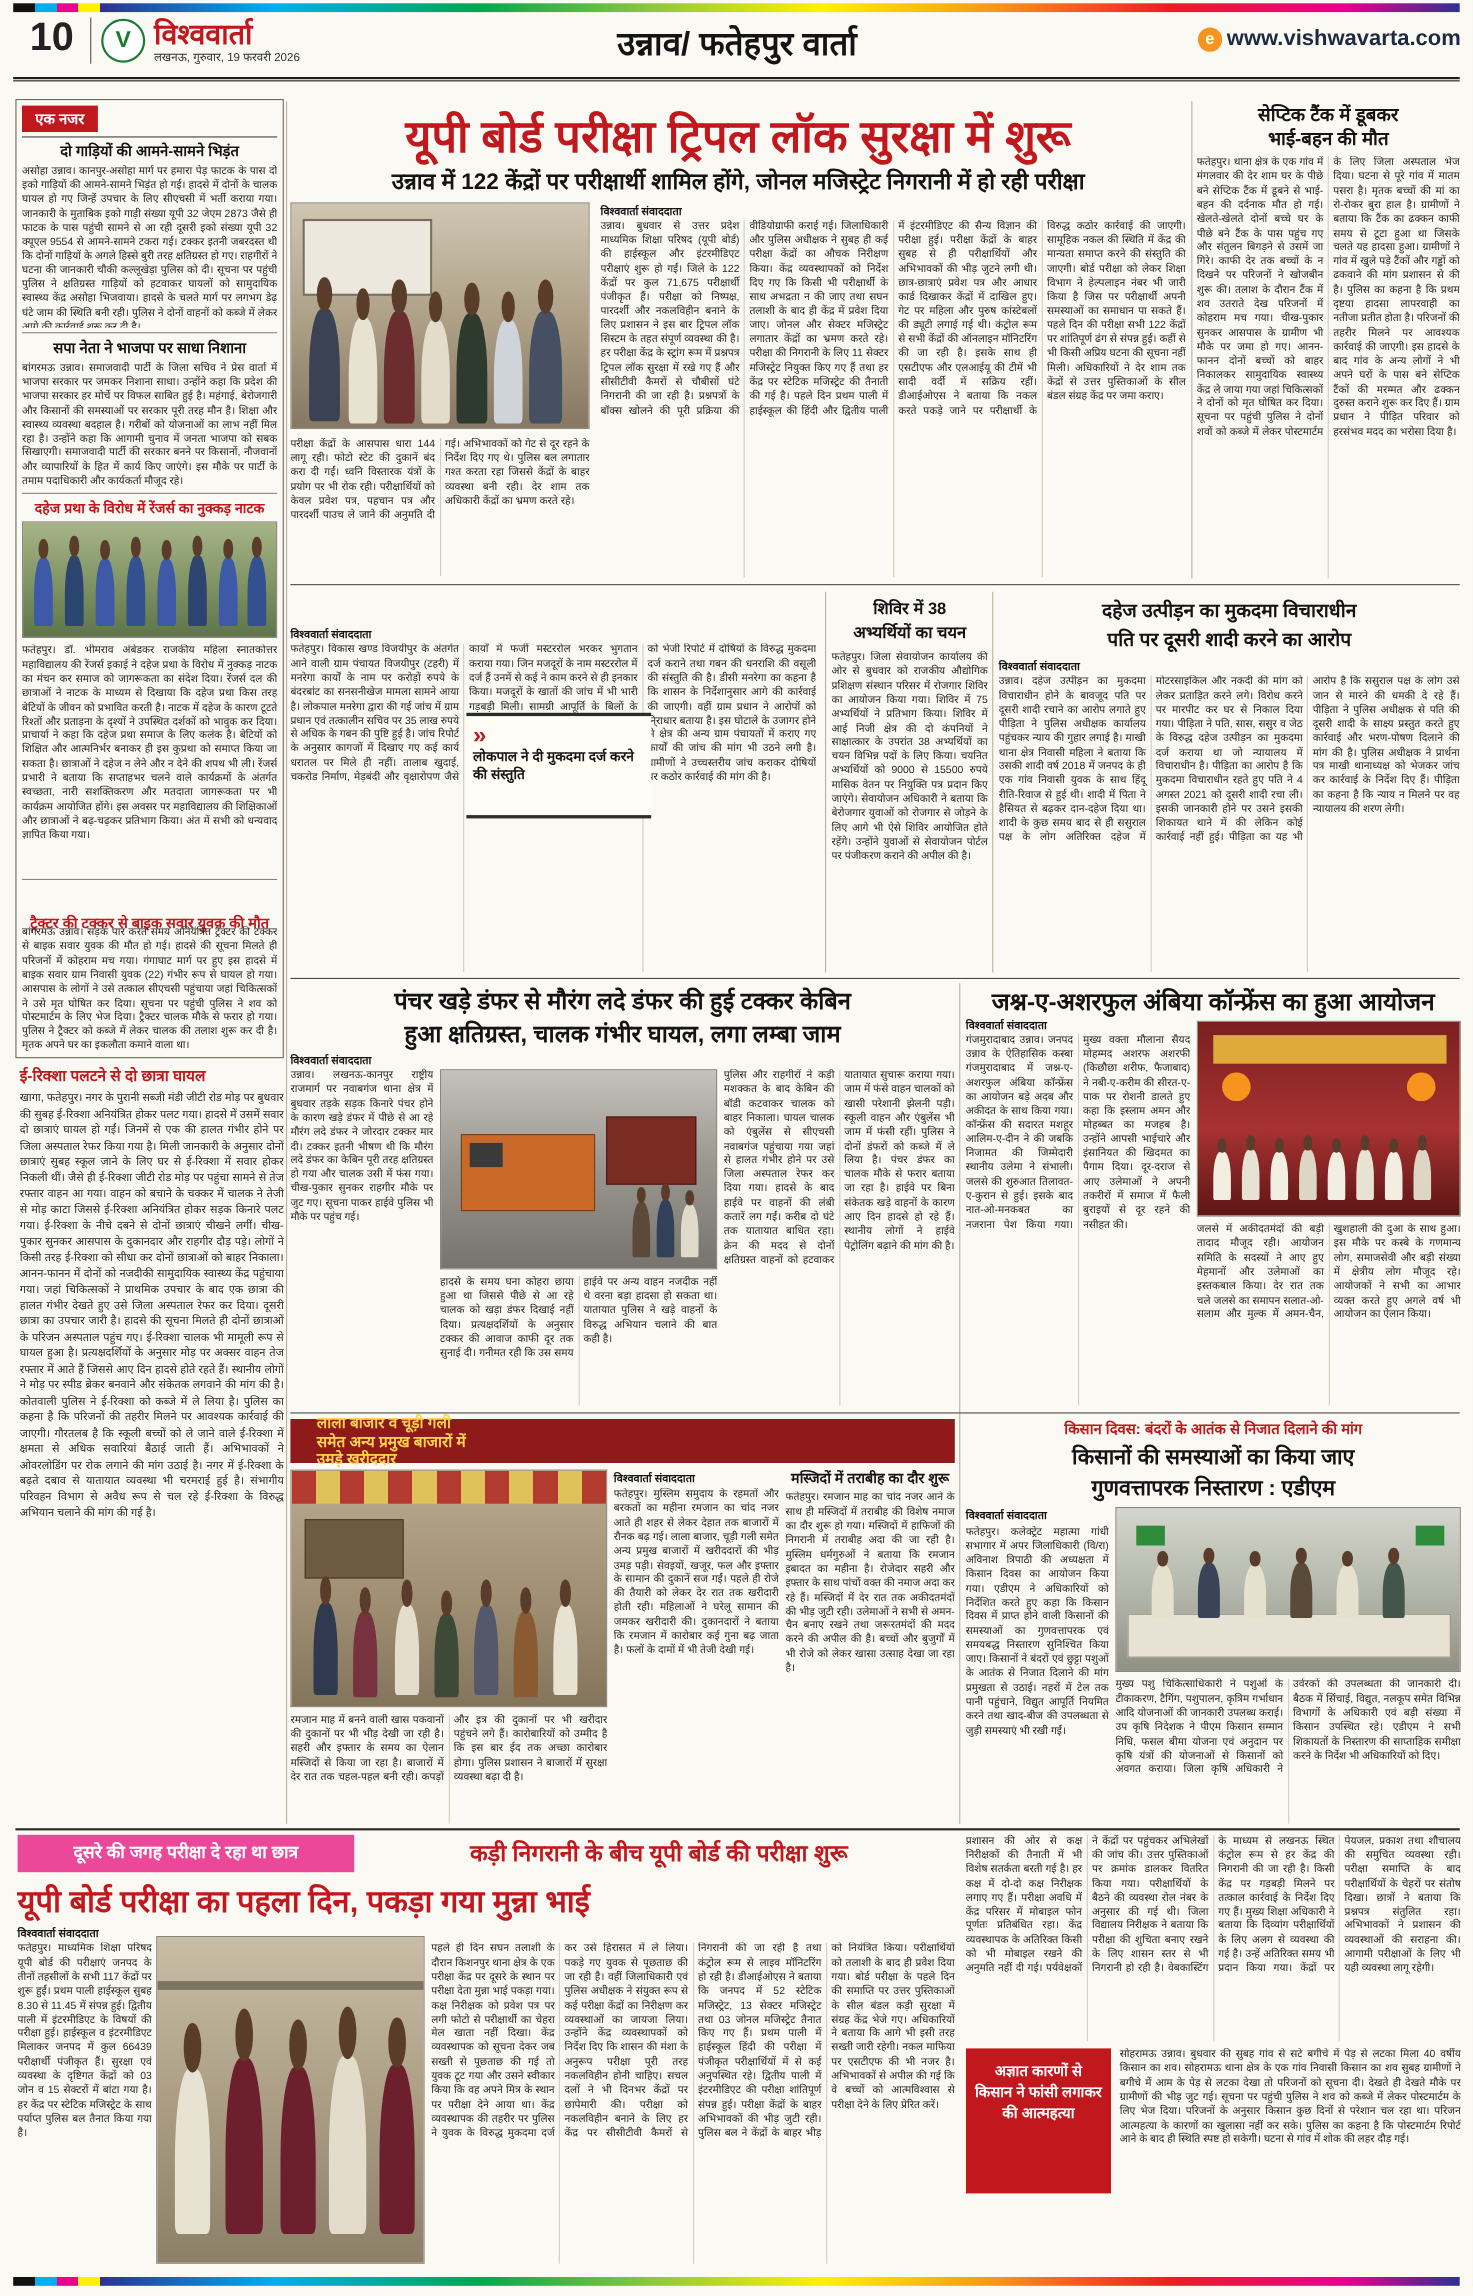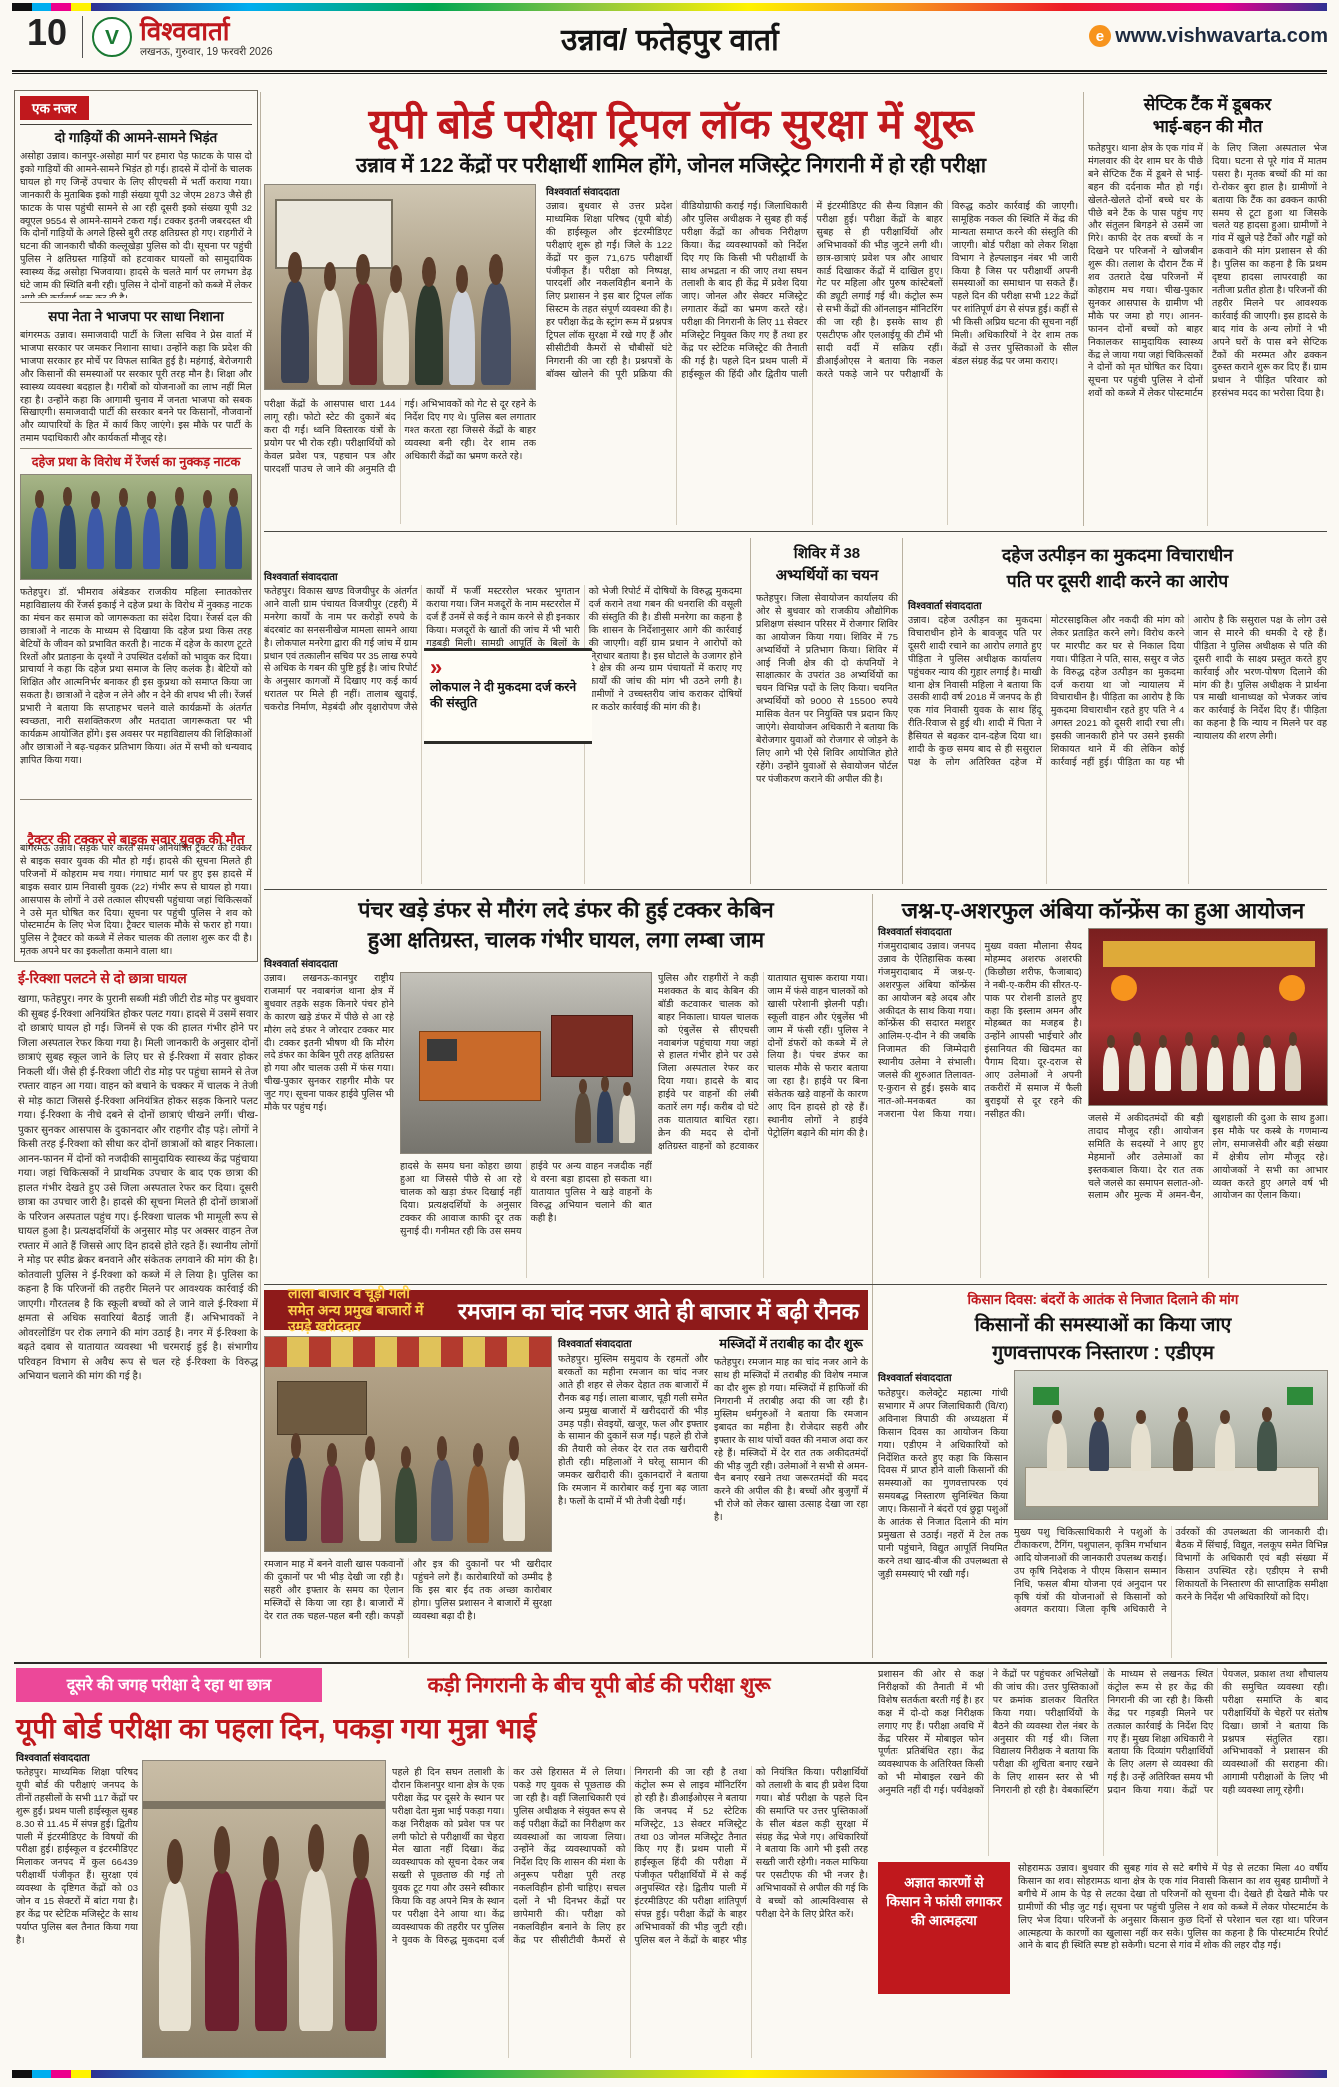--- a/index.html
+++ b/index.html
@@ -161,21 +161,20 @@
     <div class="person" style="left:144px;top:116px;width:16px;height:46px;background:#e8e2d2;"></div>
     <div class="person" style="left:170px;top:118px;width:16px;height:44px;background:#f2eee2;"></div>
     <div class="person" style="left:196px;top:116px;width:16px;height:46px;background:#ddd6c4;"></div>
   </div>
   <div class="abs body-text c2" style="left:1088px;top:1112px;width:240px;height:166px;">जलसे में अकीदतमंदों की बड़ी तादाद मौजूद रही। आयोजन समिति के सदस्यों ने आए हुए मेहमानों और उलेमाओं का इस्तकबाल किया। देर रात तक चले जलसे का समापन सलात-ओ-सलाम और मुल्क में अमन-चैन, खुशहाली की दुआ के साथ हुआ। इस मौके पर कस्बे के गणमान्य लोग, समाजसेवी और बड़ी संख्या में क्षेत्रीय लोग मौजूद रहे। आयोजकों ने सभी का आभार व्यक्त करते हुए अगले वर्ष भी आयोजन का ऐलान किया।</div>
 
   <div class="abs rule-h" style="left:264px;top:1284px;width:1063px;"></div>
 
   <div class="abs" style="left:264px;top:1290px;width:604px;height:40px;background:#8e1a1a;display:flex;align-items:center;">
     <div style="width:185px;padding:2px 24px;font-size:14px;line-height:1.2;font-weight:bold;color:#ffd34d;">लाला बाजार व चूड़ी गली समेत अन्य प्रमुख बाजारों में उमड़े खरीददार</div>
-    <div style="flex:1;text-align:center;color:#fff;font-weight:bold;font-size:22.5px;">रमजान का चांद नजर आते ही बाजार में बढ़ी रौनक</div>
   </div>
   <div class="photo" style="left:264px;top:1336px;width:288px;height:216px;background:linear-gradient(180deg,#b9a98f 0%,#a08f73 55%,#83745c 100%);">
     <div class="abs" style="left:0;top:0;width:288px;height:30px;background:repeating-linear-gradient(90deg,#b33a2e 0 22px,#e0c25a 22px 44px);"></div>
     <div class="abs" style="left:12px;top:44px;width:90px;height:54px;background:#6e5a40;border:1px solid #4c3d2a;"></div>
     <div class="person" style="left:20px;top:120px;width:22px;height:84px;background:#2f3a50;"></div>
     <div class="person" style="left:56px;top:128px;width:22px;height:78px;background:#77323f;"></div>
     <div class="person" style="left:94px;top:122px;width:22px;height:82px;background:#e4ddcb;"></div>
     <div class="person" style="left:130px;top:130px;width:22px;height:76px;background:#3c4a37;"></div>
     <div class="person" style="left:166px;top:122px;width:22px;height:82px;background:#54586a;"></div>
     <div class="person" style="left:202px;top:128px;width:22px;height:78px;background:#8a5a32;"></div>

